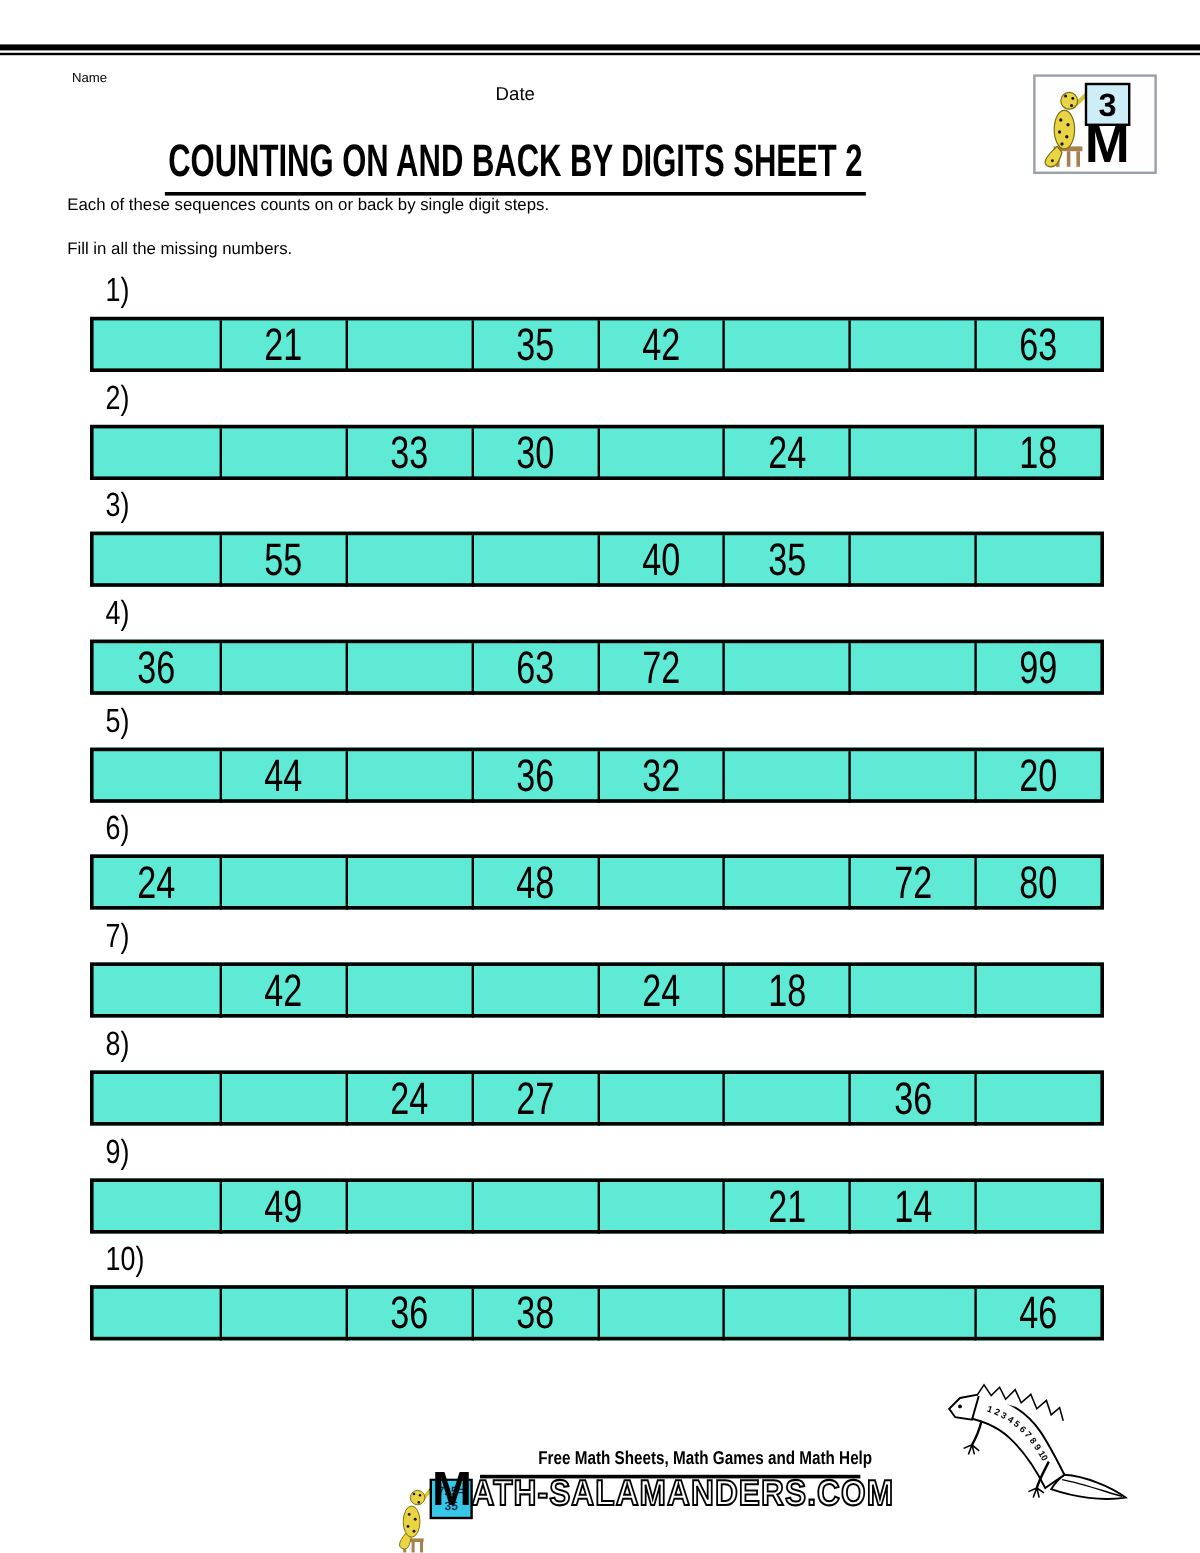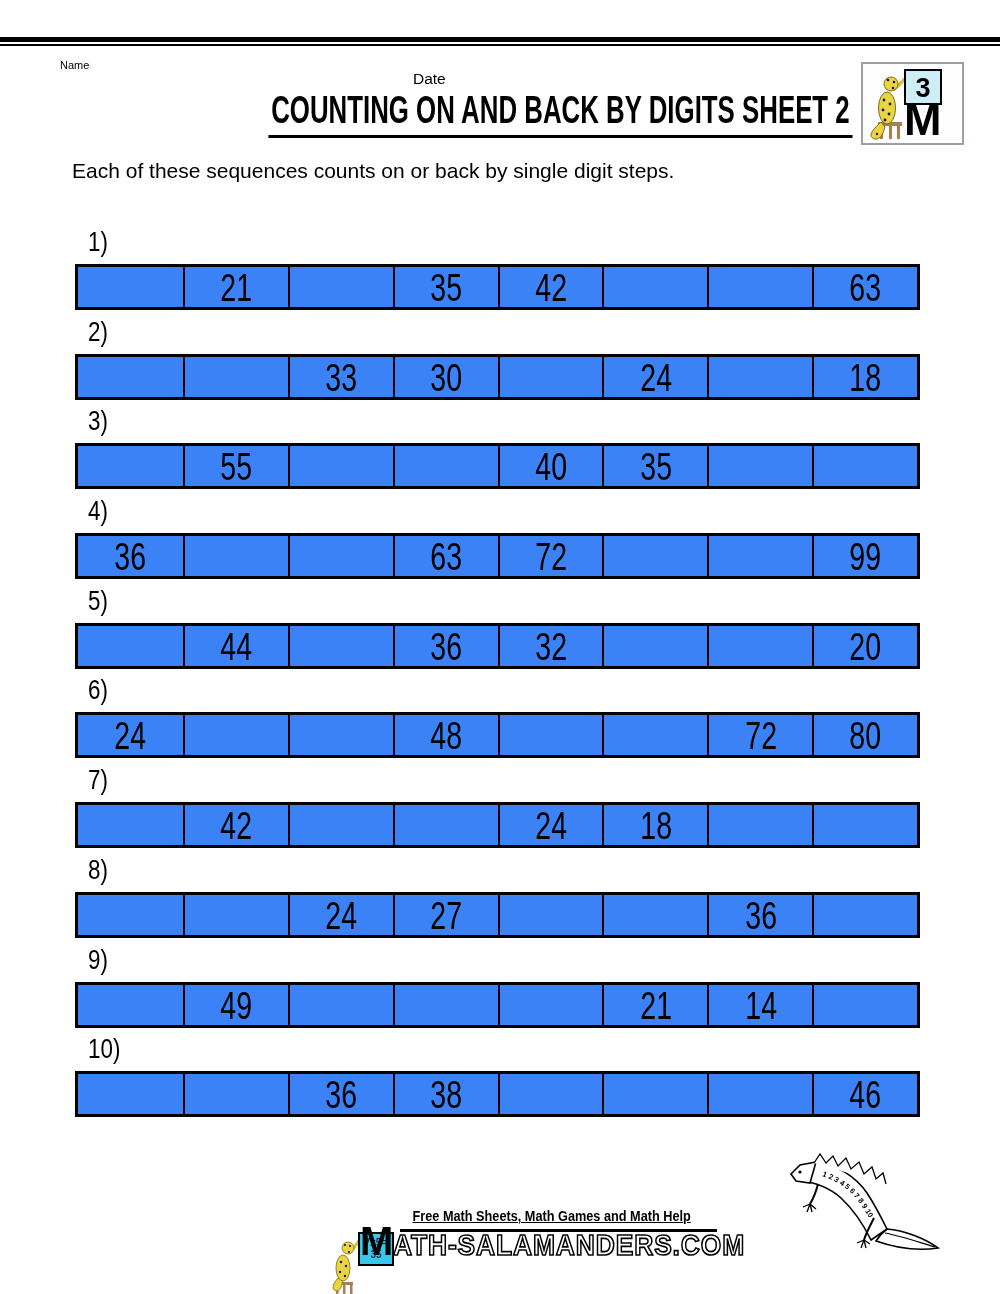--- a/index.html
+++ b/index.html
@@ -21,57 +21,57 @@
 
   .name-label { position: absolute; left: 60px; top: 59px; font-size: 11px; }
   .date-label { position: absolute; left: 413px; top: 70px; font-size: 15.5px; }
 
   .corner-logo {
     position: absolute; left: 861px; top: 62px;
     width: 103px; height: 83px;
     border: 2px solid #9aa0a6; background: #fefefe;
   }
 
-  .title-wrap { position: absolute; left: 0; top: 89px; width: 990px; text-align: right; }
+  .title-wrap { position: absolute; left: 0; top: 114px; width: 990px; text-align: left; }
   .title {
     display: inline-block;
     font-size: 38px; font-weight: 700; white-space: nowrap;
     transform: scaleX(0.68); transform-origin: 50% 50%;
     border-bottom: 3px solid #000; padding: 0 4px 3px 4px;
   }
 
-  .instructions { position: absolute; left: 72px; top: 152px; font-size: 21px; line-height: 37px; }
+  .instructions { position: absolute; left: 56px; top: 152px; font-size: 14px; line-height: 37px; }
 
   .problems { position: absolute; left: 0; top: 227px; width: 1000px; }
   .problem { position: relative; height: 89.7px; }
   .problem-label {
     position: absolute; left: 88px; top: 0;
     font-size: 28px; line-height: 30px;
   }
   .problem-label span { display: inline-block; transform: scaleX(0.8); transform-origin: left center; }
   .row-table {
     position: absolute; left: 75px; top: 37px;
     width: 845px; height: 46px;
     border: 3px solid #000;
     display: grid; grid-template-columns: repeat(8, 1fr);
-    background: #3b82f6;
+    background: #5eead4;
   }
   .cell {
     border-left: 2.5px solid #000;
     display: flex; align-items: center; justify-content: center;
     font-size: 38px; font-weight: 400;
   }
   .cell:first-child { border-left: none; }
   .cell .cv { display: inline-block; transform: scaleX(0.75); white-space: nowrap; }
 
   
   .mini-logo { position: absolute; left: 330px; top: 1232px; }
   .tagline {
     position: absolute; left: 418px; top: 1207px; width: 268px;
-    display: flex; justify-content: center; text-decoration: underline;
+    display: flex; justify-content: flex-start;
   }
   .tagline span { font-size: 15.5px; font-weight: 700; white-space: nowrap; transform: scaleX(0.82); }
   .tag-rule { position: absolute; left: 400px; top: 1229px; width: 317px; height: 3px; background: #000; }
   .brand { position: absolute; left: 360px; top: 1221px; display: flex; align-items: baseline; line-height: 1; }
   .brand-m { font-size: 40px; font-weight: 700; color: #000; }
   .brand-rest {
     font-size: 30px; font-weight: 700; letter-spacing: 1px; white-space: nowrap;
     color: #fff; -webkit-text-stroke: 1.7px #000;
     transform: scaleX(0.88); transform-origin: left bottom;
   }
@@ -125,20 +125,21 @@
       <text x="41" y="71" font-size="45" font-weight="700" fill="#000" font-family="Liberation Sans, sans-serif">M</text>
     </svg>
   </div>
 
   <div class="title-wrap">
     <span class="title">COUNTING ON AND BACK BY DIGITS SHEET 2</span>
   </div>
 
   <div class="instructions">
     <div>Each of these sequences counts on or back by single digit steps.</div>
+    <div>Fill in all the missing numbers.</div>
   </div>
 
   <div class="problems">
     <div class="problem">
       <div class="problem-label"><span>1)</span></div>
       <div class="row-table">
           <div class="cell">
             <span class="cv"></span>
           </div>
           <div class="cell">

